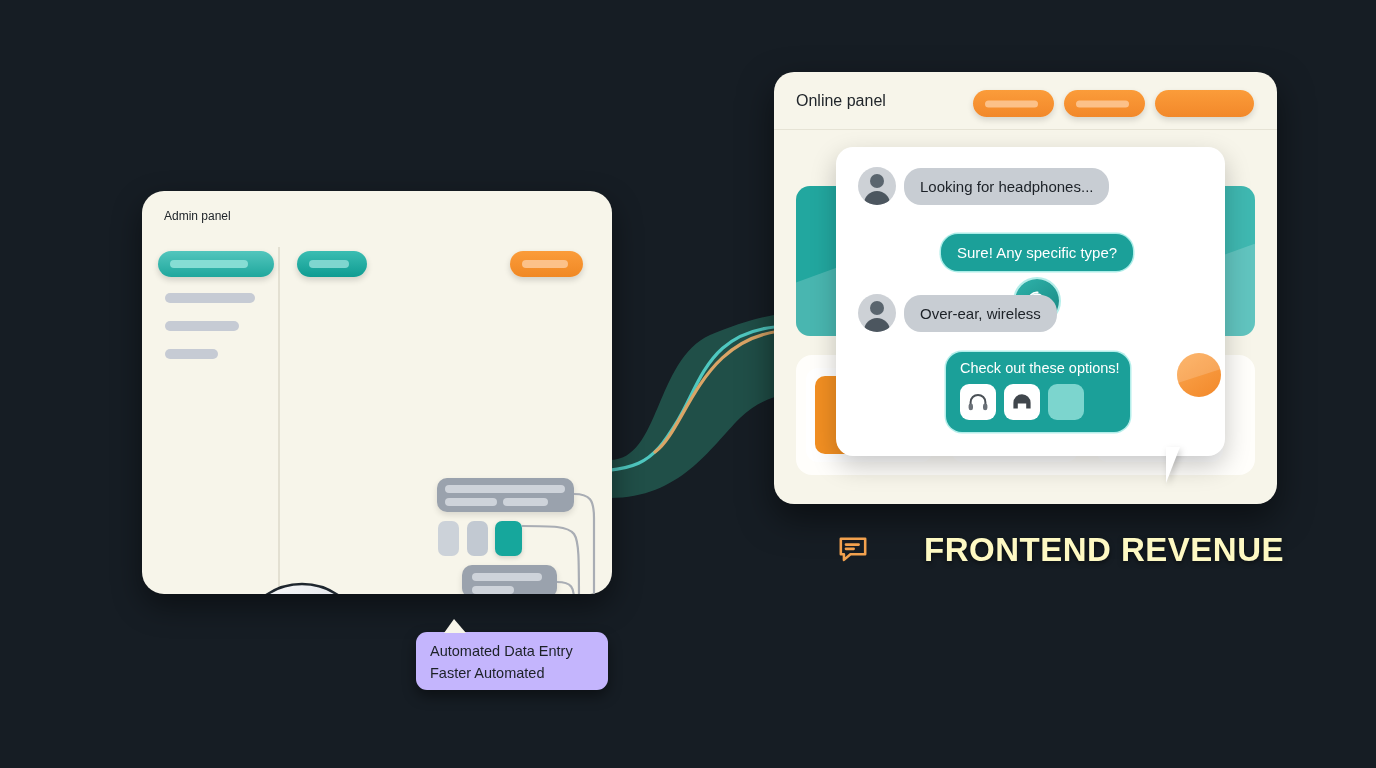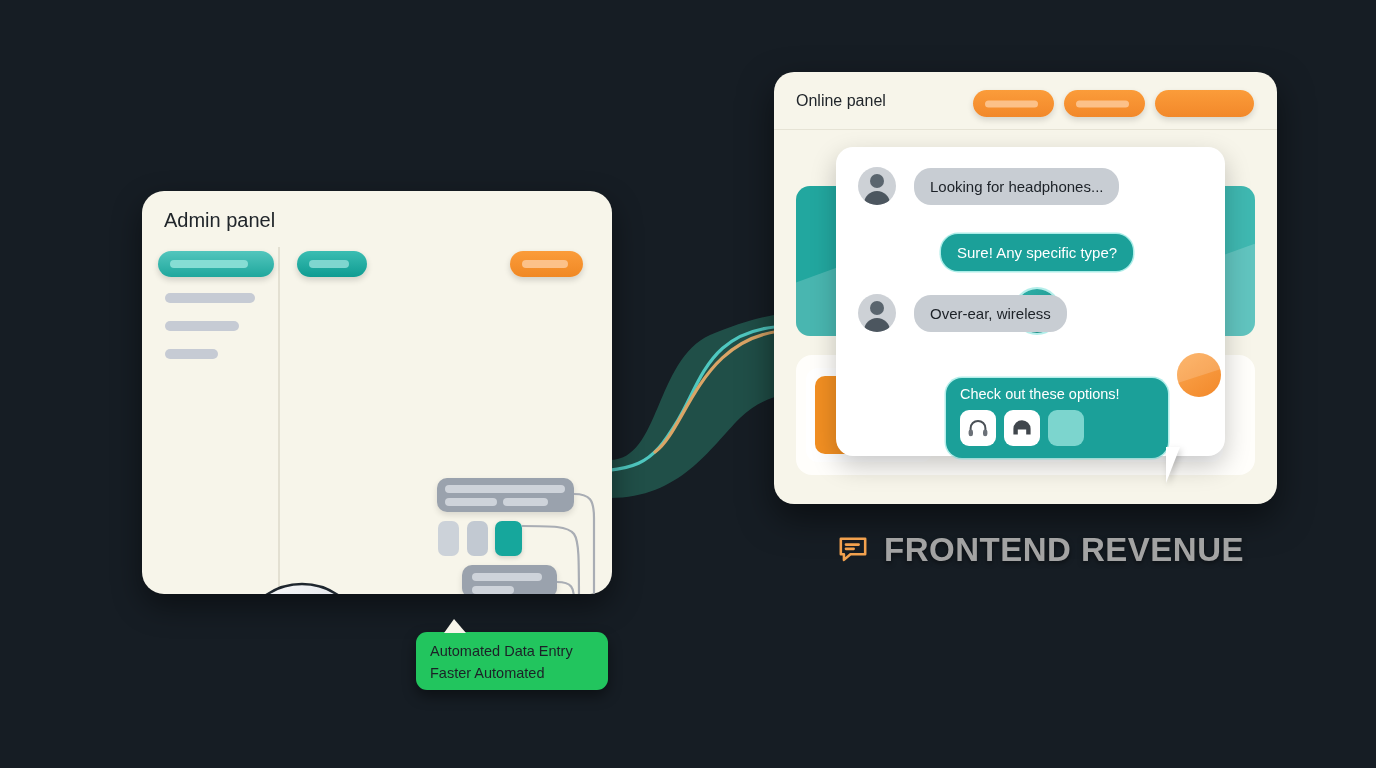--- a/index.html
+++ b/index.html
@@ -20,30 +20,30 @@
   .bg-ribbon { position: absolute; left: 600px; top: 230px; width: 220px; height: 300px; pointer-events: none; }
 
   
   .heading { position: absolute; display: flex; align-items: center; gap: 14px; }
   .heading .htext {
     font-size: 33px; font-weight: bold; letter-spacing: .5px;
   }
   #heading-backend { left: 178px; top: 126px; }
   #heading-backend .htext { color: #45c2bd; text-shadow: 0 2px 5px rgba(0,0,0,.5); }
   #heading-frontend { left: 836px; top: 531px; }
-  #heading-frontend .htext { color: #a3a3a3; text-shadow: 0 2px 5px rgba(0,0,0,.5); }
+  #heading-frontend .htext { color: #fef9c3; text-shadow: 0 2px 5px rgba(0,0,0,.5); margin-left: 40px; }
 
   
   #admin-panel {
     position: absolute; left: 142px; top: 191px; width: 470px; height: 403px;
     background: #f7f5ea; border-radius: 22px;
     box-shadow: 0 12px 30px rgba(0,0,0,.45);
     overflow: hidden;
   }
-  #admin-title { position: absolute; left: 22px; top: 18px; font-size: 20px; color: #21262b; }
+  #admin-title { position: absolute; left: 22px; top: 18px; font-size: 12px; color: #21262b; }
   .panel-divider { position: absolute; left: 136px; top: 56px; width: 2px; height: 347px; background: #e3e0d2; }
 
   .pill { position: absolute; border-radius: 999px; }
   .pill .inner { position: absolute; left: 12px; top: 50%; transform: translateY(-50%); height: 8px; border-radius: 999px; }
 
   #nav-pill { left: 16px; top: 60px; width: 116px; height: 26px;
     background: linear-gradient(180deg,#53c6bd,#1fa79d); box-shadow: 0 3px 6px rgba(0,0,0,.16); }
   #nav-pill .inner { width: 78px; background: #86ddd4; }
   .navline { position: absolute; height: 10px; border-radius: 999px; background: #c6cbd4; }
   #navline1 { left: 23px; top: 102px; width: 90px; }
@@ -73,21 +73,21 @@
   #chip1 { left: 296px; background: #ccd2d9; }
   #chip2 { left: 325px; background: #c2c9d2; }
   #chip3 { left: 353px; width: 27px; background: #16a79c; box-shadow: 0 2px 5px rgba(0,0,0,.15); }
 
   
   #robot { position: absolute; left: 55px; top: 385px; width: 420px; height: 330px; }
 
   
   #callout-backend {
     position: absolute; left: 416px; top: 632px; width: 192px; height: 58px;
-    background: #22c55e; border-radius: 11px; box-shadow: 0 6px 14px rgba(0,0,0,.45);
+    background: #c4b5fd; border-radius: 11px; box-shadow: 0 6px 14px rgba(0,0,0,.45);
   }
   #callout-backend .ctext { position: absolute; left: 14px; top: 8px; font-size: 14.5px; color: #1c2127; line-height: 1.55; }
   .callout-tail {
     position: absolute; left: 28px; top: -13px; width: 0; height: 0;
     border-left: 10px solid transparent; border-right: 12px solid transparent;
     border-bottom: 14px solid #f7f5ea;
   }
 
   
   #store-window {
@@ -120,36 +120,36 @@
     background: #f28f22; border-radius: 10px; }
   #shelf-1 { left: 10px; }
   #shelf-2 { left: 155px; }
   #shelf-3 { left: 300px; }
 
   
   #chat-card {
     position: absolute; left: 836px; top: 147px; width: 389px; height: 309px;
     background: #ffffff; border-radius: 17px; box-shadow: 0 10px 26px rgba(0,0,0,.22);
   }
-  .chat-row { position: absolute; display: flex; align-items: center; gap: 18px; }
+  .chat-row { position: absolute; display: flex; align-items: center; gap: 8px; }
   .avatar { width: 38px; height: 38px; border-radius: 50%; background: #cdd1d6; position: relative; overflow: hidden; flex: 0 0 auto; }
   .avatar .head { position: absolute; left: 50%; top: 7px; transform: translateX(-50%); width: 14px; height: 14px; border-radius: 50%; background: #5a656e; }
   .avatar .body { position: absolute; left: 50%; bottom: -4px; transform: translateX(-50%); width: 26px; height: 18px; border-radius: 13px 13px 0 0; background: #4c565f; }
   .bubble-user { background: #c8cdd3; color: #1c2127; border-radius: 17px; padding: 10px 16px; font-size: 15px; white-space: nowrap; }
   .bubble-bot { background: #1ba099; color: #ffffff; border-radius: 17px; padding: 10px 16px; font-size: 15px; white-space: nowrap;
     box-shadow: 0 0 0 1.5px rgba(104,222,214,.55); }
   #chat-row-1 { left: 22px; top: 20px; }
   #chat-row-2 { left: 105px; top: 87px; flex-direction: column; }
   #chat-row-3 { left: 22px; top: 147px; }
   #bot-avatar { width: 44px; height: 44px; border-radius: 50%;
     background: linear-gradient(145deg,#2fb3ab,#16857f); display: flex; align-items: center; justify-content: center;
     box-shadow: 0 0 0 2px rgba(104,222,214,.5); flex: 0 0 auto; }
 
-  #options-bubble { position: absolute; left: 110px; top: 205px; width: 222px; height: 80px;
-    background: #1ba099; border-radius: 16px; box-shadow: 0 0 0 1.5px rgba(104,222,214,.5); margin-top: 26px; }
+  #options-bubble { position: absolute; left: 110px; top: 205px; width: 184px; height: 80px;
+    background: #1ba099; border-radius: 16px; box-shadow: 0 0 0 1.5px rgba(104,222,214,.5); }
   #options-bubble .otext { position: absolute; left: 14px; top: 8px; font-size: 14.5px; color: #ffffff; white-space: nowrap; }
   .opt-tile { position: absolute; top: 32px; width: 36px; height: 36px; border-radius: 9px; display: flex; align-items: center; justify-content: center; }
   #opt-1 { left: 14px; background: #ffffff; }
   #opt-2 { left: 58px; background: #ffffff; }
   #opt-3 { left: 102px; background: #7cd5ce; }
   #orange-dot { position: absolute; left: 341px; top: 206px; width: 44px; height: 44px; border-radius: 50%;
     background: linear-gradient(145deg,#fca850,#f2882a); overflow: hidden; }
   #orange-dot .sheen { position: absolute; left: -8px; top: -14px; width: 48px; height: 38px; background: rgba(255,255,255,.17); transform: rotate(-18deg); }
   #chat-tail { position: absolute; left: 330px; top: 300px; width: 0; height: 0;
     border-left: 14px solid #ffffff; border-right: 20px solid transparent; border-bottom: 36px solid transparent;

